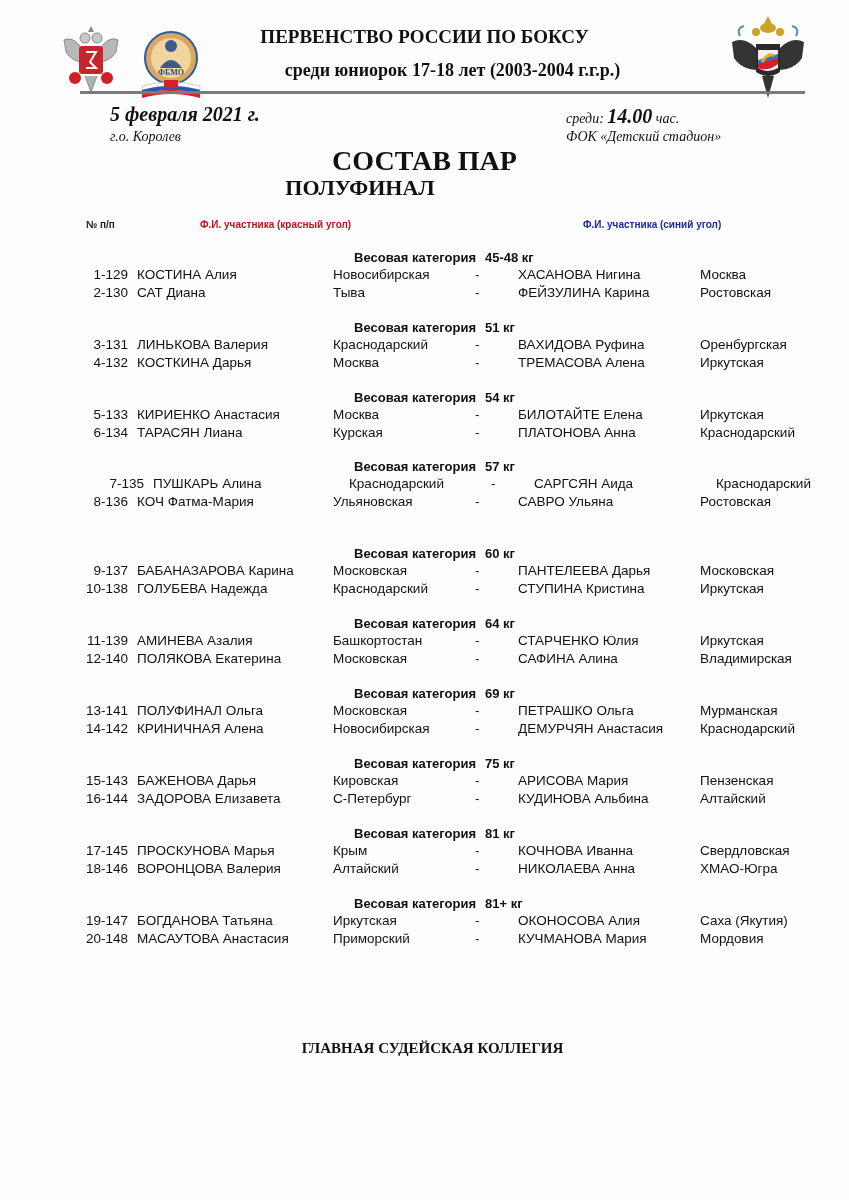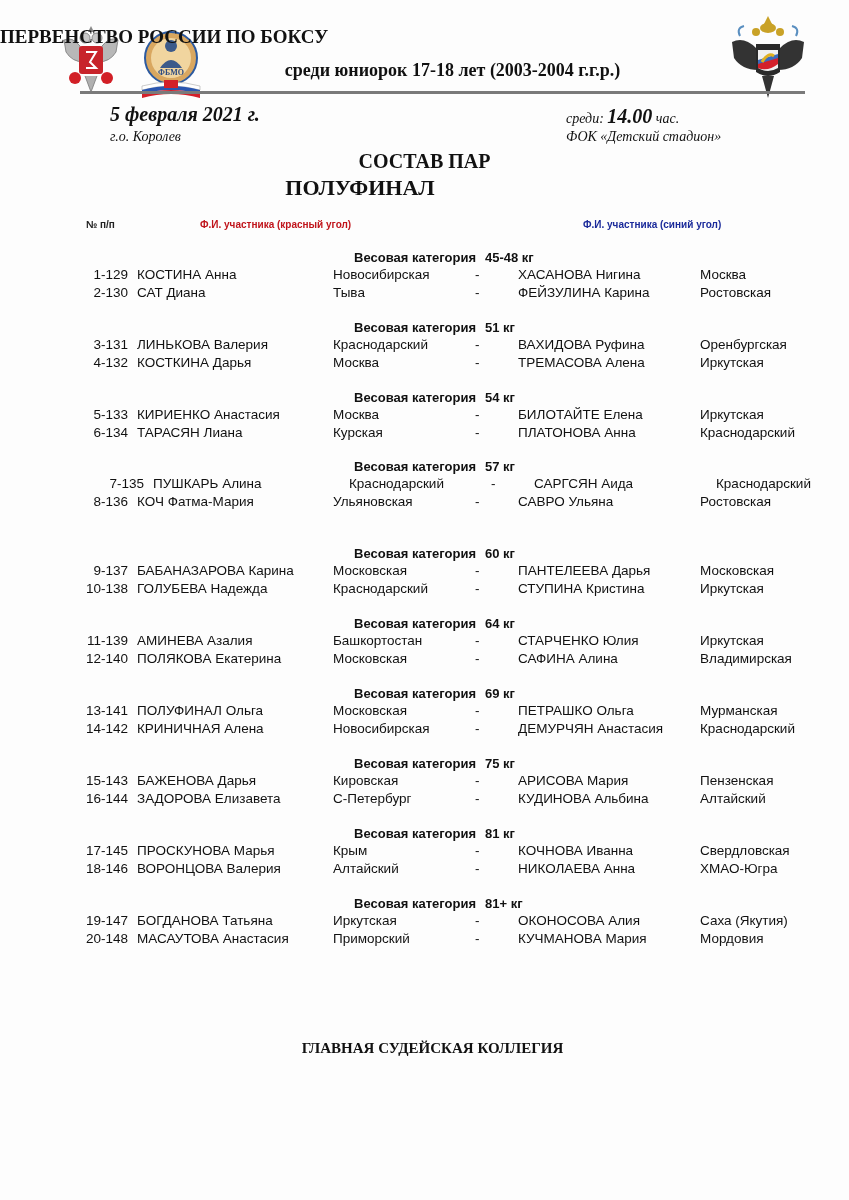--- a/index.html
+++ b/index.html
@@ -1,31 +1,31 @@
 <!DOCTYPE html>
 <html><head>
 <meta charset="utf-8">
 <style>
   html, body { margin:0; padding:0; background:#fdfdfd; }
   body { width:849px; height:1200px; position:relative; overflow:hidden; color:#111; }
   .serif { font-family:"Liberation Serif", serif; }
   .sans { font-family:"Liberation Sans", sans-serif; }
   .abs { position:absolute; }
 
-  .title1 { left:0; width:849px; top:26px; font-size:19px; font-weight:bold; }
+  .title1 { left:0; width:849px; top:26px; text-align:center; font-size:19px; font-weight:bold; }
   .title2 { left:0; width:849px; top:60px; text-align:center; font-size:18px; font-weight:bold;padding-left:28px; }
   .rule { left:80px; top:91px; width:725px; height:3px; background:#7a7a7a; }
 
   .date { left:110px; top:103px; font-size:20px; font-weight:bold; font-style:italic; }
   .city { left:110px; top:129px; font-size:14px; font-style:italic; }
   .start { left:566px; top:105px; font-size:14px; font-style:italic; }
   .start b { font-size:20px; }
   .venue { left:566px; top:129px; font-size:14px; font-style:italic; }
 
-  .doc-title { left:0; width:849px; top:148px; text-align:center; font-size:20px; font-weight:bold; line-height:26px; }
+  .doc-title { left:0; width:849px; top:148px; text-align:center; font-size:28px; font-weight:bold; line-height:26px; }
   .doc-sub { left:0; width:720px; top:175px; text-align:center; font-size:22px; font-weight:bold; }
 
   .hdr { top:219px; font-size:10px; font-weight:bold; }
   .hdr-num { left:86px; color:#222; }
   .hdr-red { left:200px; color:#c0141b; }
   .hdr-blue { left:583px; color:#1a2a9a; }
 
   .cat { left:0; width:849px; font-size:13px; font-weight:bold; }
   .cat .lbl { position:absolute; right:373px; }
   .cat .val { position:absolute; left:485px; }
@@ -112,21 +112,21 @@
 <div class="abs sans hdr hdr-red">Ф.И.  участника (красный угол)</div>
 <div class="abs sans hdr hdr-blue">Ф.И. участника (синий угол)</div>
 
 <div id="pairs-container">
     <div class="abs sans cat" style="top: 250px;">
       <span class="lbl">Весовая категория</span>
       <span class="val">45-48 кг</span>
     </div>
     <div class="abs sans row" style="top: 267px;">
       <span class="c-num">1-129</span>
-      <span class="c-red">КОСТИНА Анна</span>
+      <span class="c-red">КОСТИНА Алия</span>
       <span class="c-rreg">Новосибирская</span>
       <span class="c-dash">-</span>
       <span class="c-blue">ХАСАНОВА Нигина</span>
       <span class="c-breg">Москва</span>
     </div>
     <div class="abs sans row" style="top: 285px;">
       <span class="c-num">2-130</span>
       <span class="c-red">САТ Диана</span>
       <span class="c-rreg">Тыва</span>
       <span class="c-dash">-</span>

